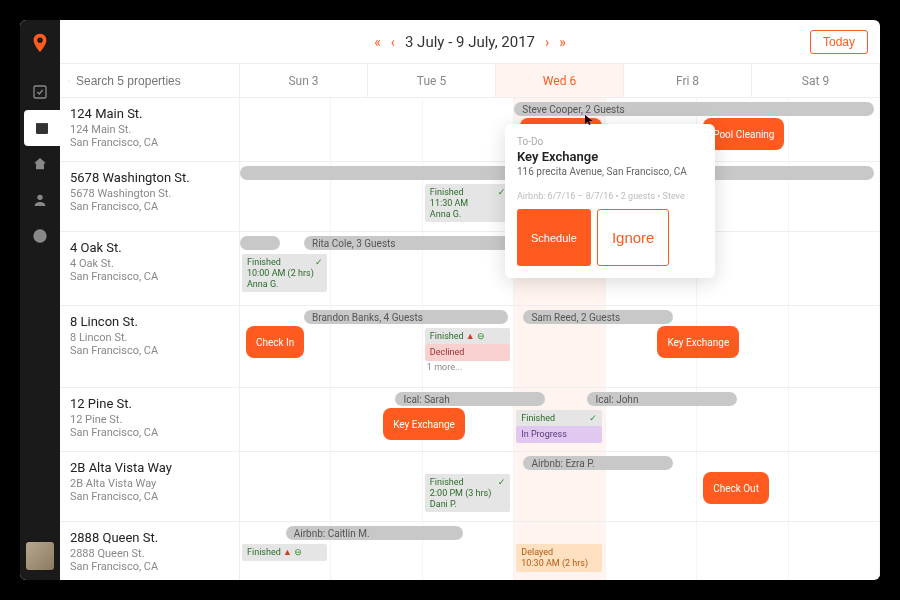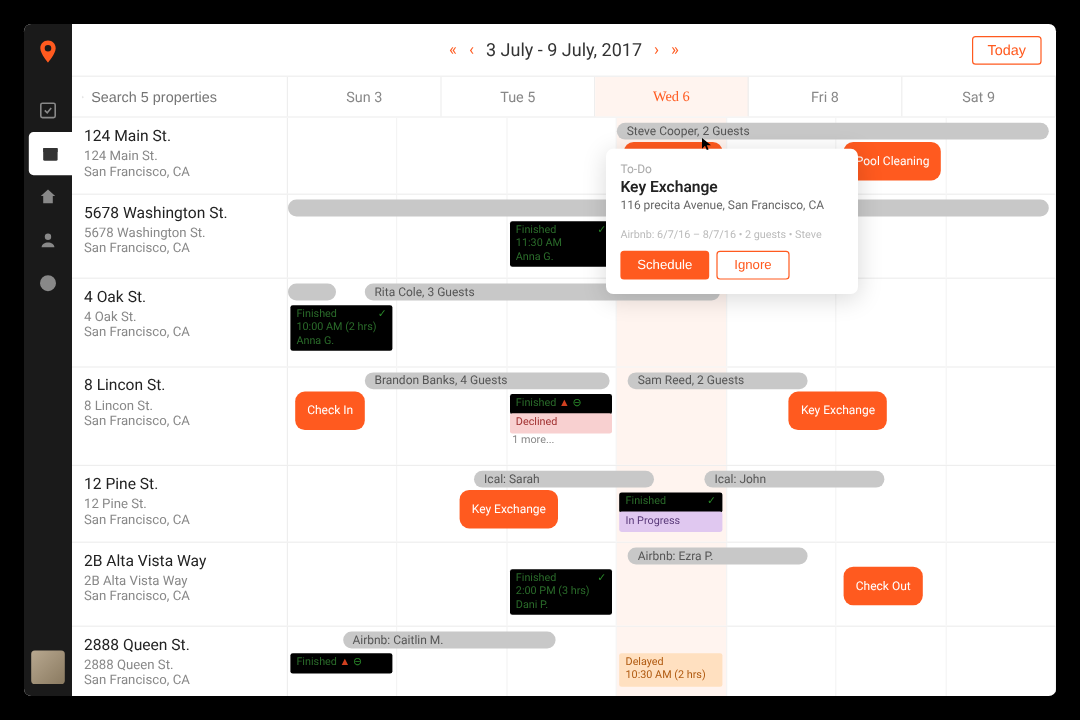--- a/index.html
+++ b/index.html
@@ -14,47 +14,47 @@
 .header { height: 44px; display: flex; align-items: center; justify-content: center; border-bottom: 1px solid #eee; position: relative; }
 .date-nav { display: flex; align-items: center; gap: 10px; font-size: 15px; color: #333; }
 .arrow { color: #ff5a1f; cursor: pointer; font-size: 14px; }
 .today-btn { position: absolute; right: 12px; border: 1px solid #ff5a1f; color: #ff5a1f; background: #fff; padding: 4px 12px; border-radius: 3px; font-size: 12px; cursor: pointer; }
 .content { flex: 1; position: relative; overflow: hidden; }
 .grid-header { display: flex; height: 34px; border-bottom: 1px solid #eee; }
 .prop-col { width: 180px; flex-shrink: 0; border-right: 1px solid #eee; display: flex; align-items: center; padding: 0 8px; }
 .search { display: flex; align-items: center; gap: 6px; color: #aaa; font-size: 12px; width: 100%; }
 .search-input { border: none; outline: none; font-size: 12px; flex: 1; background: transparent; }
 .day-col { flex: 1; display: flex; align-items: center; justify-content: center; border-right: 1px solid #eee; font-size: 12px; color: #888; }
-.day-col.today { color: #ff5a1f; background: #fff4ef; font-family: Liberation Serif, serif; }
+.day-col.today { color: #ff5a1f; background: #fff4ef; }
 .rows { position: absolute; top: 34px; bottom: 0; left: 0; right: 0; overflow-y: auto; }
 .row { display: flex; border-bottom: 1px solid #eee; min-height: 64px; position: relative; }
 .prop-cell { width: 180px; flex-shrink: 0; border-right: 1px solid #eee; padding: 8px 10px; font-size: 11px; color: #888; }
 .prop-cell .name { font-size: 13px; color: #222; margin-bottom: 2px; }
 .slots { flex: 1; position: relative; }
 .slots .col-bg { position: absolute; top: 0; bottom: 0; border-right: 1px solid #f4f4f4; }
 .today-bg { background: #fff4ef; }
 .bar { position: absolute; height: 14px; border-radius: 7px; font-size: 10px; color: #555; display: flex; align-items: center; padding: 0 8px; white-space: nowrap; overflow: hidden; }
 .bar.grey { background: #c8c8c8; }
 .pill { position: absolute; height: 16px; border-radius: 8px; background: #ff5a1f; color: #fff; font-size: 10px; display: flex; align-items: center; padding: 16px 10px; cursor: pointer; }
 .task { position: absolute; font-size: 9px; padding: 3px 5px; border-radius: 2px; line-height: 1.2; }
-.task.green { background: #000000; color: #2a6b2a; }
+.task.green { background: #e5e5e5; color: #2a6b2a; }
 .task.blue { background: #cce6f9; color: #2a5a8a; }
 .task.purple { background: #e0c8f0; color: #5a3a7a; }
 .task.pink { background: #f8d0d0; color: #a03030; }
 .task.orange { background: #ffe0c0; color: #b05a10; }
 .task .check { color: #2a8a2a; float: right; }
 .task .warn { color: #d04020; }
 .popover { position: absolute; background: #fff; border-radius: 6px; box-shadow: 0 4px 20px rgba(0,0,0,0.15); padding: 12px; width: 210px; z-index: 100; font-size: 11px; }
 .popover-label { color: #aaa; font-size: 10px; }
 .popover-title { font-size: 13px; font-weight: 600; color: #222; margin: 2px 0; }
 .popover-addr { color: #666; font-size: 10px; margin-bottom: 14px; }
 .popover-meta { color: #bbb; font-size: 9px; margin-bottom: 8px; }
 .popover-btns { display: flex; gap: 6px; }
 .btn-primary { background: #ff5a1f; color: #fff; border: none; padding: 5px 14px; border-radius: 3px; font-size: 11px; cursor: pointer; }
-.btn-secondary { background: #fff; color: #ff5a1f; border: 1px solid #ff5a1f; padding: 5px 14px; border-radius: 3px; font-size: 11px; cursor: pointer; }
+.btn-secondary { background: #fff; color: #ff5a1f; border: 1px solid #ff5a1f; padding: 19px 14px; border-radius: 3px; font-size: 15px; cursor: pointer; }
 .more { position: absolute; font-size: 9px; color: #888; cursor: pointer; }
 .cursor { position: absolute; width: 12px; height: 12px; z-index: 101; }
 </style>
 </head>
 <body>
 
 <div class="frame">
   <div class="sidebar">
     <svg class="logo" viewBox="0 0 24 24">
         <path fill="#ff5a1f" d="M12 2C8 2 5 5 5 9c0 5 7 13 7 13s7-8 7-13c0-4-3-7-7-7zm0 10a3 3 0 110-6 3 3 0 010 6z"></path>

